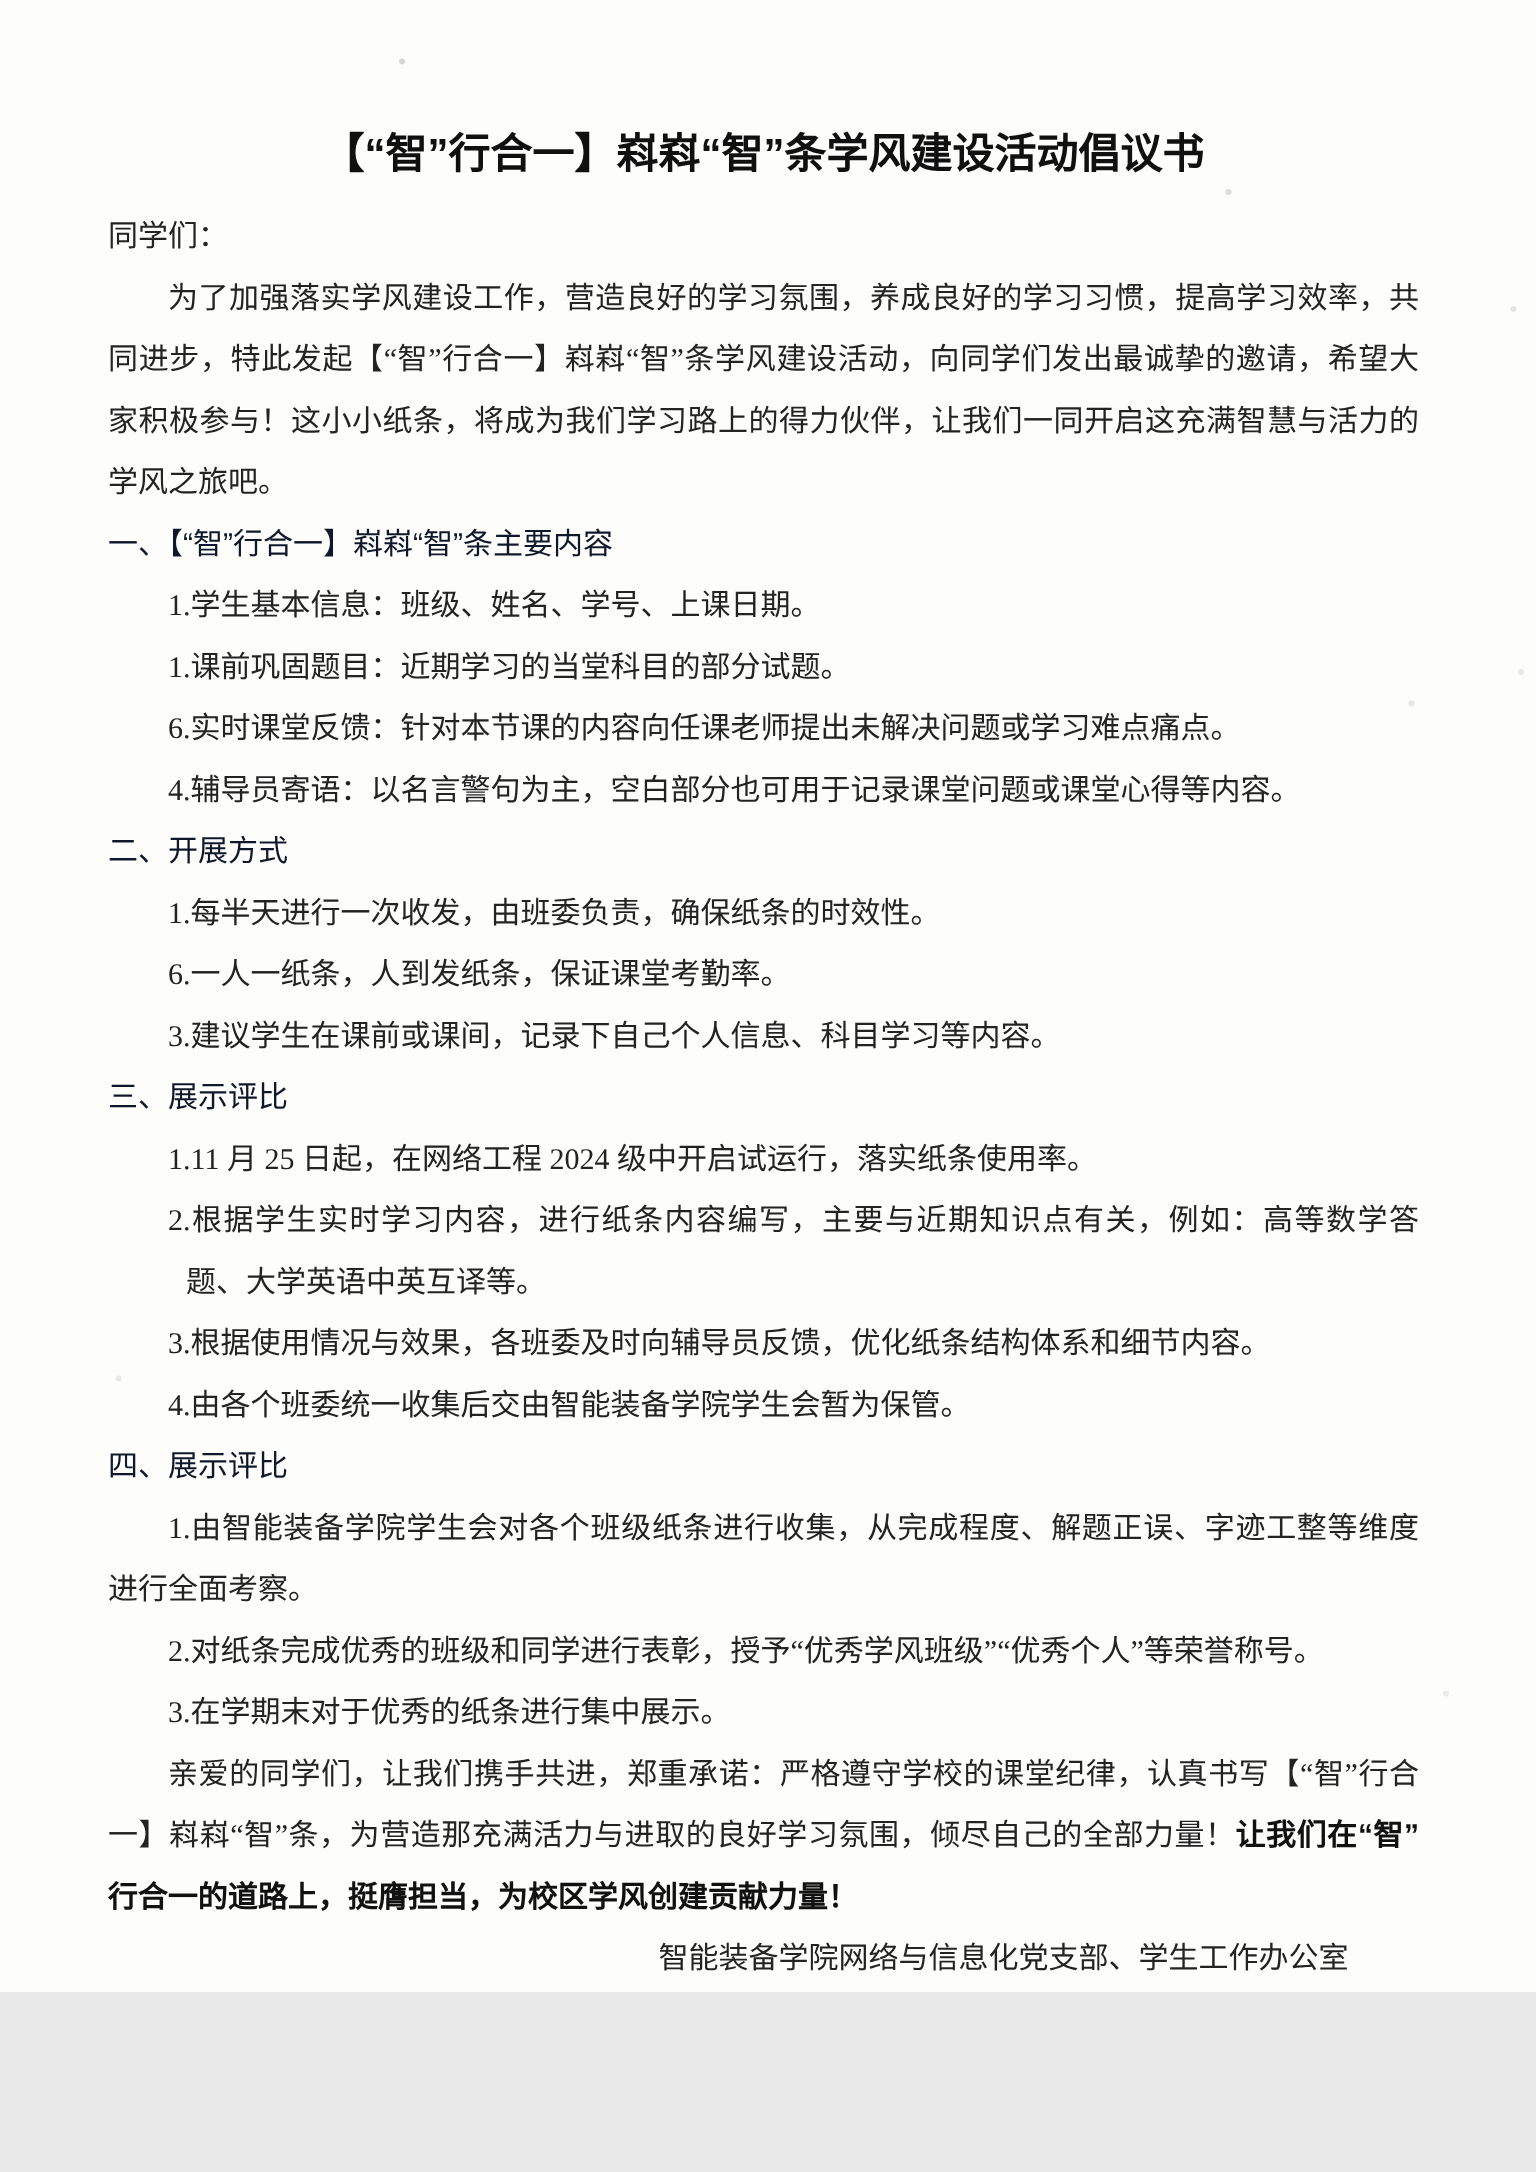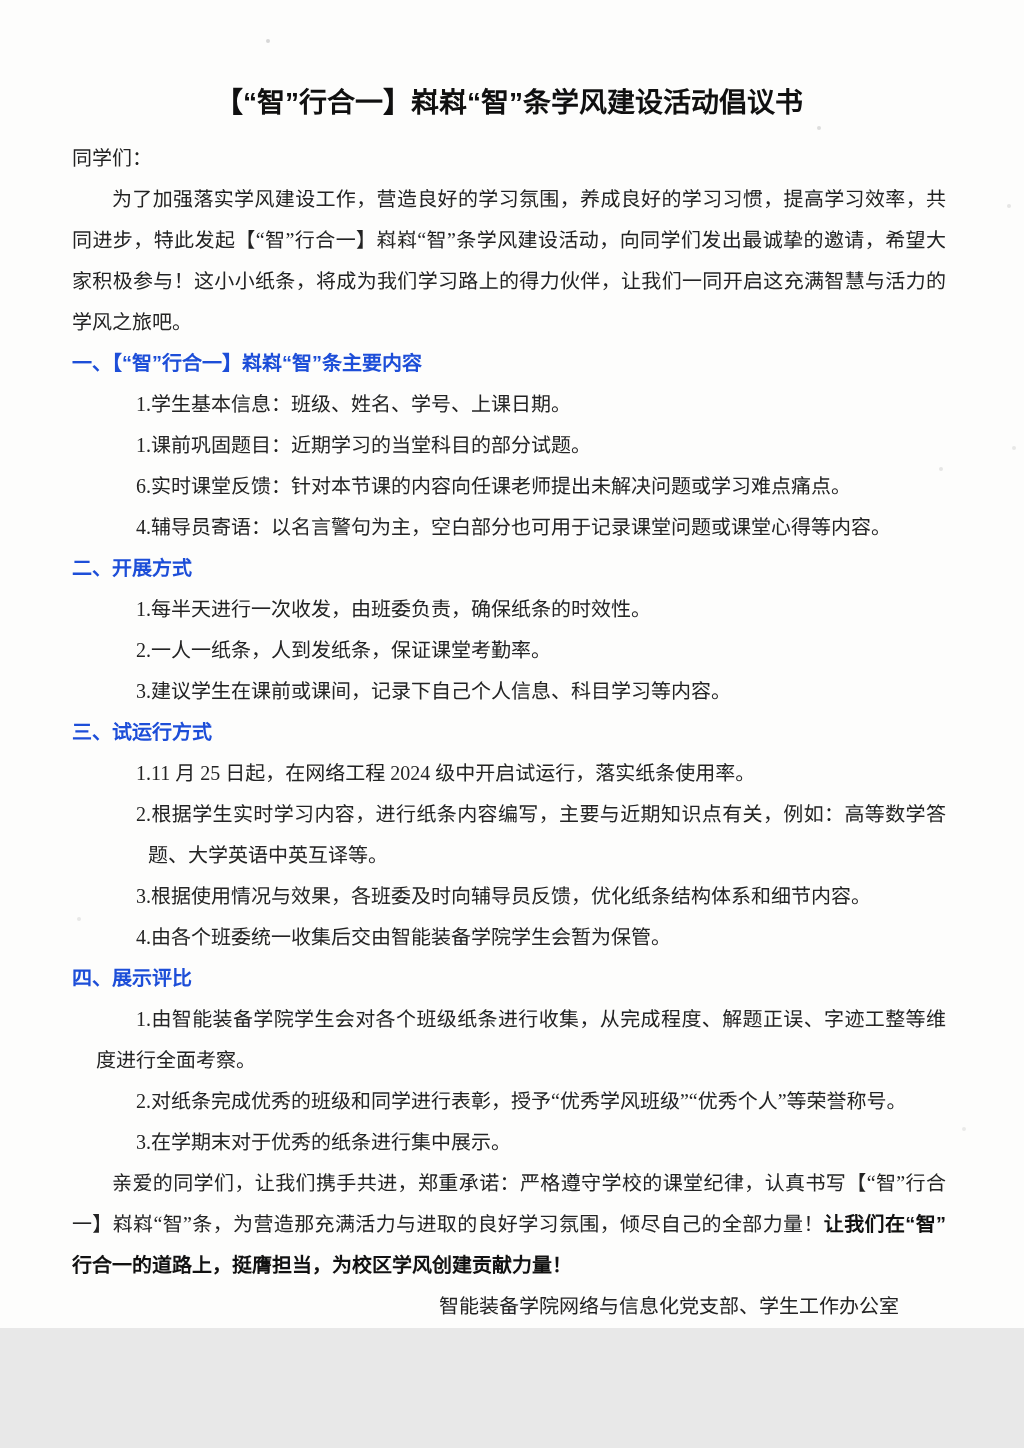--- a/index.html
+++ b/index.html
@@ -23,25 +23,25 @@
     color:#101010;
     text-align:center;
     line-height:38px;
     margin:0 0 16px 0;
   }
   p{margin:0;text-align:justify;}
   .salutation{text-indent:0;}
   .indent{text-indent:2em;}
   .heading{
     font-family:"Liberation Sans","DejaVu Sans",sans-serif;
-    font-weight:bold;
-    color:#1d4ed8;
+    font-weight:normal;
+    color:#0f172a;
     text-indent:0;
   }
-  .item{text-indent:2em;margin-left:24px;}
+  .item{text-indent:2em;}
   .item.hang{padding-left:2.6em;text-indent:-0.6em;}
   .closing .bold{
     font-family:"Liberation Sans","DejaVu Sans",sans-serif;
     font-weight:bold;
     color:#111;
   }
   .sig-line{text-align:right;padding-right:47px;}
   .date-line{text-align:right;padding-right:157px;}
   
   .specks{
@@ -70,24 +70,24 @@
   <p class="indent">为了加强落实学风建设工作，营造良好的学习氛围，养成良好的学习习惯，提高学习效率，共同进步，特此发起【“智”行合一】嵙嵙“智”条学风建设活动，向同学们发出最诚挚的邀请，希望大家积极参与！这小小纸条，将成为我们学习路上的得力伙伴，让我们一同开启这充满智慧与活力的学风之旅吧。</p>
 
   <p class="heading">一、【“智”行合一】嵙嵙“智”条主要内容</p>
   <p class="item">1.学生基本信息：班级、姓名、学号、上课日期。</p>
   <p class="item">1.课前巩固题目：近期学习的当堂科目的部分试题。</p>
   <p class="item">6.实时课堂反馈：针对本节课的内容向任课老师提出未解决问题或学习难点痛点。</p>
   <p class="item">4.辅导员寄语：以名言警句为主，空白部分也可用于记录课堂问题或课堂心得等内容。</p>
 
   <p class="heading">二、开展方式</p>
   <p class="item">1.每半天进行一次收发，由班委负责，确保纸条的时效性。</p>
-  <p class="item">2.一人一纸条，人到发纸条，保证课堂考勤率。</p>
+  <p class="item">6.一人一纸条，人到发纸条，保证课堂考勤率。</p>
   <p class="item">3.建议学生在课前或课间，记录下自己个人信息、科目学习等内容。</p>
 
-  <p class="heading">三、试运行方式</p>
+  <p class="heading">三、展示评比</p>
   <p class="item">1.11 月 25 日起，在网络工程 2024 级中开启试运行，落实纸条使用率。</p>
   <p class="item hang">2.根据学生实时学习内容，进行纸条内容编写，主要与近期知识点有关，例如：高等数学答题、大学英语中英互译等。</p>
   <p class="item">3.根据使用情况与效果，各班委及时向辅导员反馈，优化纸条结构体系和细节内容。</p>
   <p class="item">4.由各个班委统一收集后交由智能装备学院学生会暂为保管。</p>
 
   <p class="heading">四、展示评比</p>
   <p class="item">1.由智能装备学院学生会对各个班级纸条进行收集，从完成程度、解题正误、字迹工整等维度进行全面考察。</p>
   <p class="item">2.对纸条完成优秀的班级和同学进行表彰，授予“优秀学风班级”“优秀个人”等荣誉称号。</p>
   <p class="item">3.在学期末对于优秀的纸条进行集中展示。</p>
 

